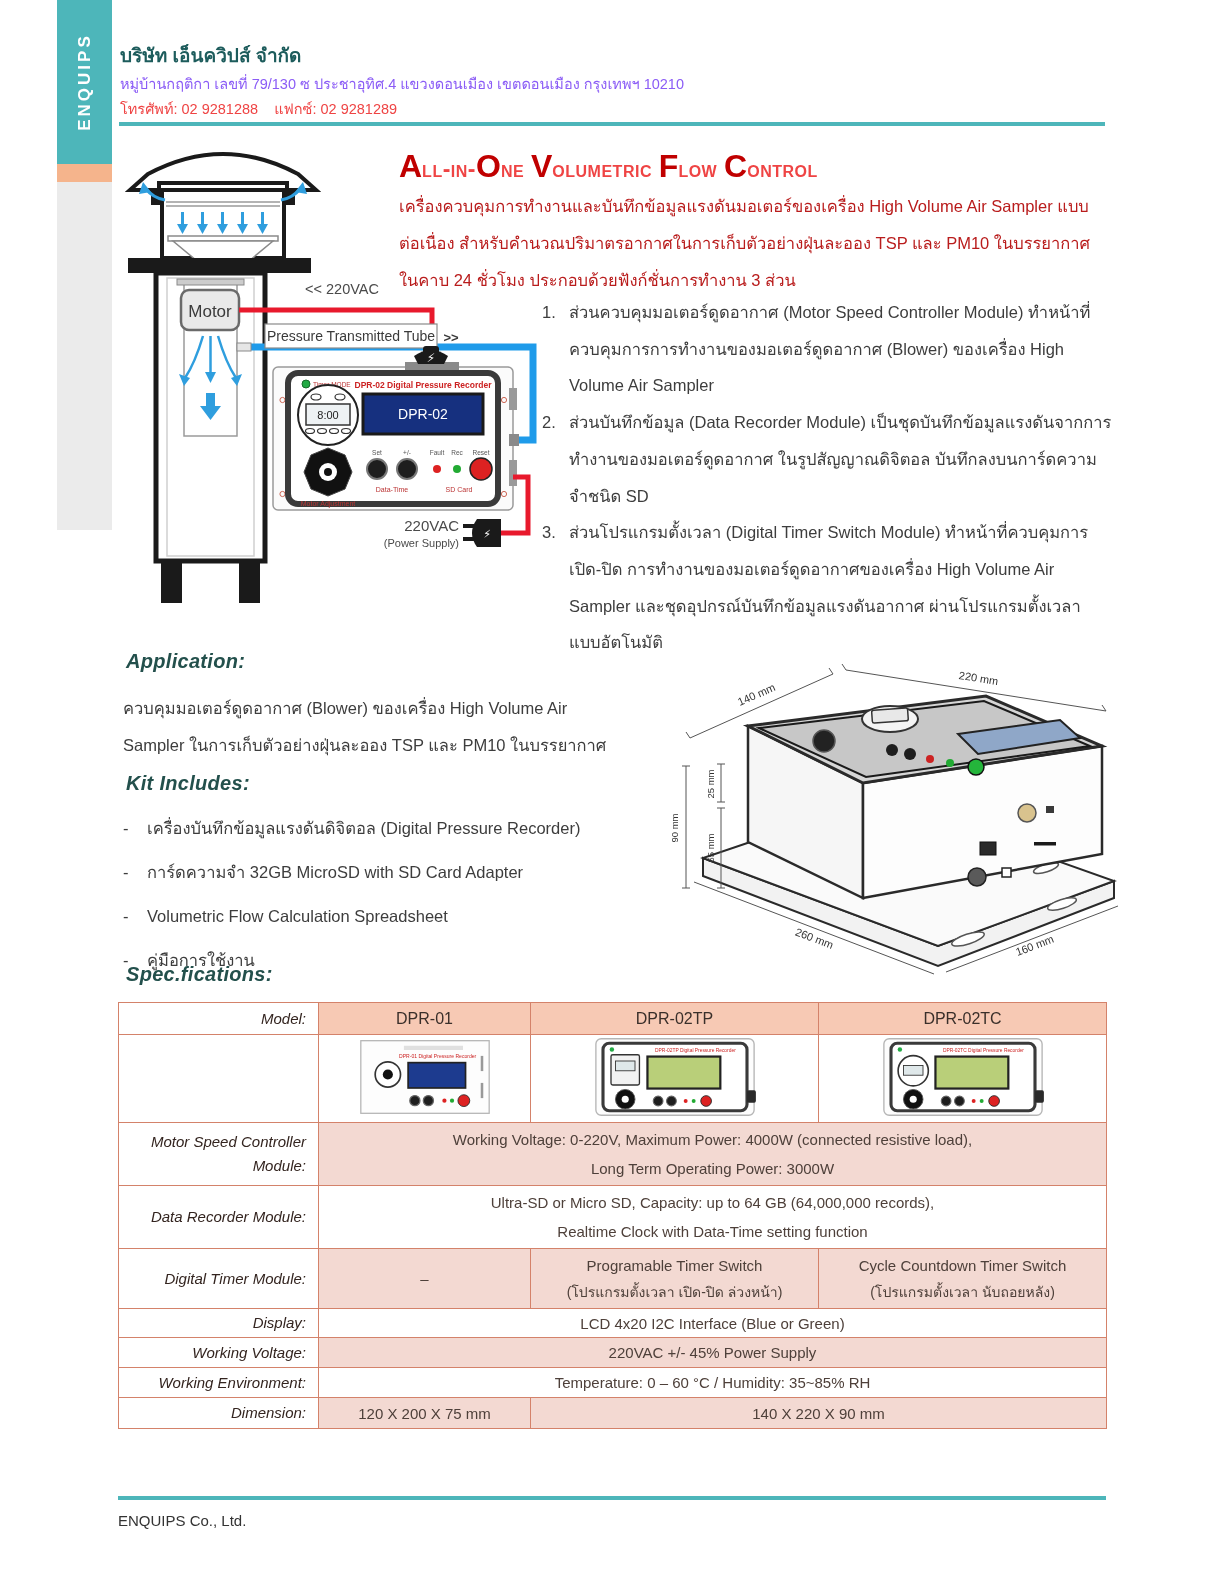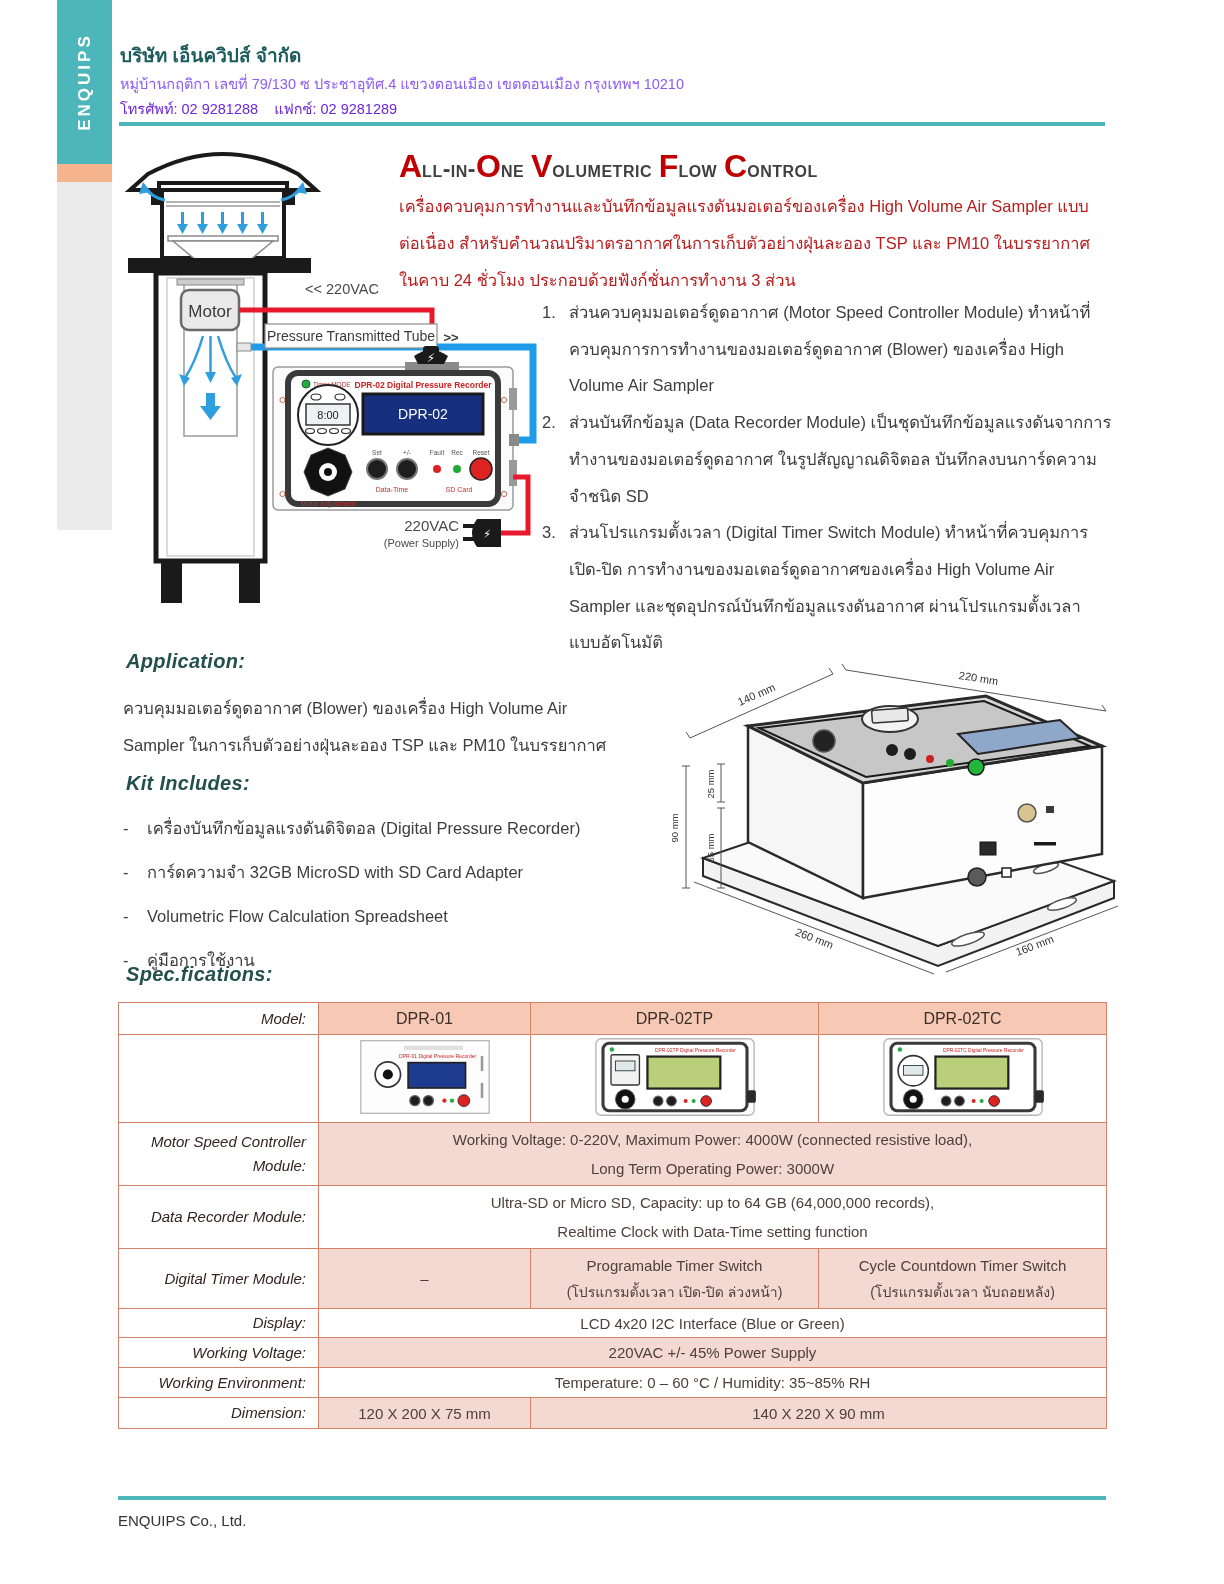--- a/index.html
+++ b/index.html
@@ -10,27 +10,27 @@
   
   #logo-bar{left:57px;top:0;width:55px;height:164px;background:#4db6ba;}
   #logo-text{left:57px;top:0;width:55px;height:164px;display:flex;align-items:center;justify-content:center;}
   #logo-text span{transform:rotate(-90deg);color:#ffffff;font-size:17px;letter-spacing:3px;font-weight:600;white-space:nowrap;}
   #logo-peach{left:57px;top:164px;width:55px;height:18px;background:#f5b48c;}
   #logo-gray{left:57px;top:182px;width:55px;height:348px;background:#ebebeb;}
 
   
   #company-name{left:120px;top:40px;font-size:19px;font-weight:700;color:#1d5c5c;}
   #company-address{left:120px;top:72px;font-size:14.5px;color:#8b5cf6;}
-  #company-phone{left:120px;top:97px;font-size:14.5px;color:#6d28d9;white-space:pre;}
+  #company-phone{left:120px;top:97px;font-size:14.5px;color:#ef4444;white-space:pre;}
   #header-rule{left:119px;top:122px;width:986px;height:4px;background:#4db6ba;}
 
   
   #title{left:399px;top:148px;white-space:pre;}
   #title .cap{font-size:32px;font-weight:800;color:#c00000;}
-  #title .rest{font-size:23px;font-weight:800;color:#404040;font-variant:small-caps;letter-spacing:.5px;}
+  #title .rest{font-size:23px;font-weight:800;color:#ef4444;font-variant:small-caps;letter-spacing:.5px;}
 
   #intro{left:399px;top:188px;width:708px;font-size:16.5px;line-height:36.8px;color:#b91c1c;}
 
   #features{left:542px;top:294px;width:570px;}
   .feat{display:flex;font-size:16.5px;line-height:36.7px;color:#3d3d3d;}
   .feat .num{width:27px;flex:none;}
   .feat .txt{flex:1;}
 
   
   .sec-head{font-style:italic;font-weight:600;font-size:20px;color:#23504c;letter-spacing:.3px;}

